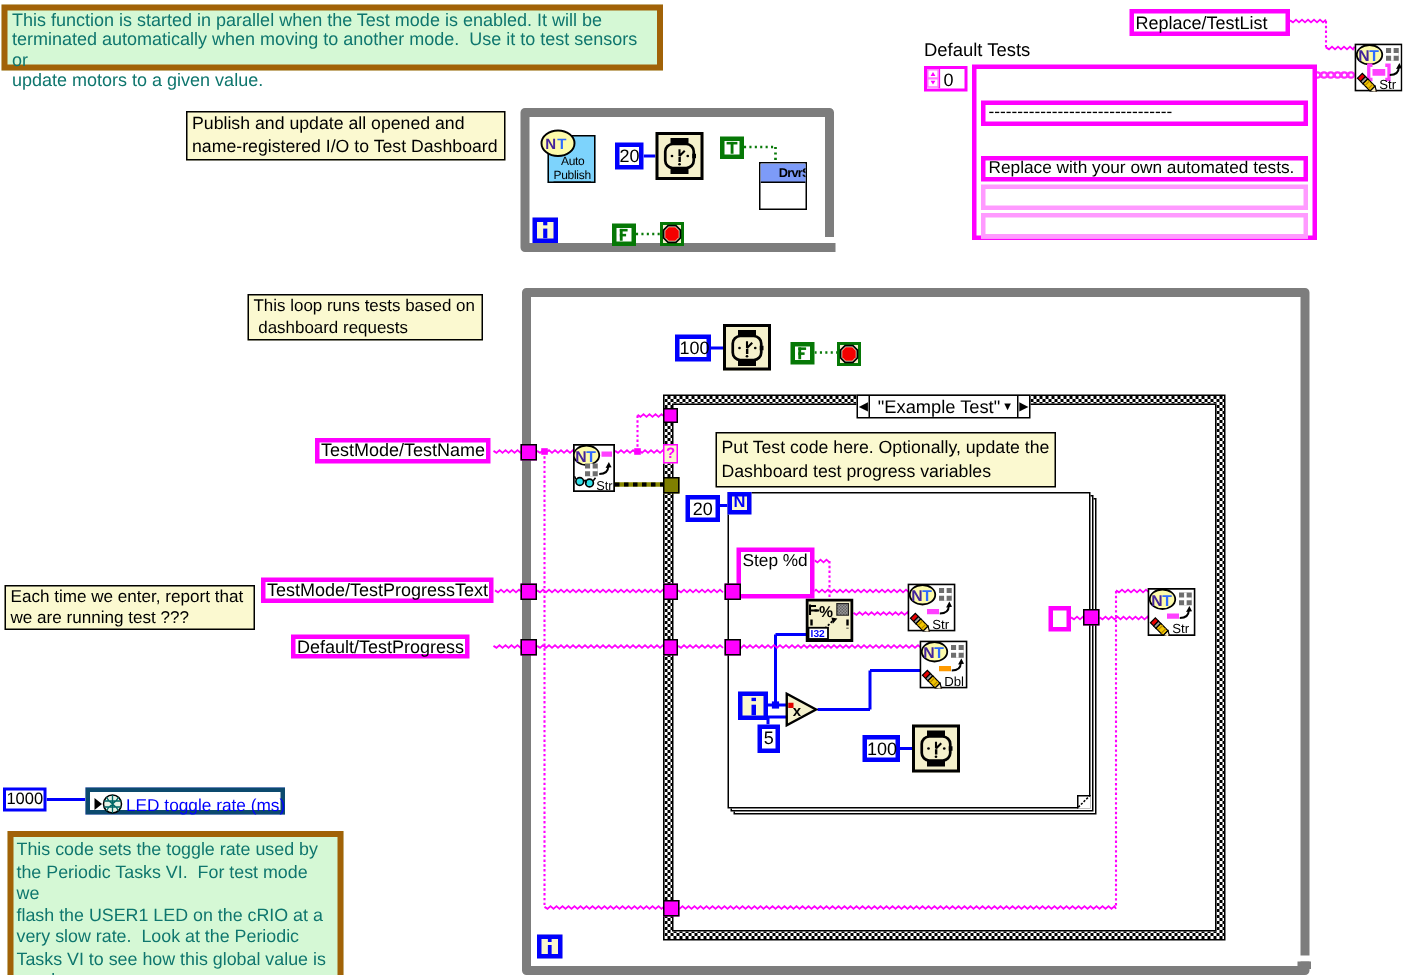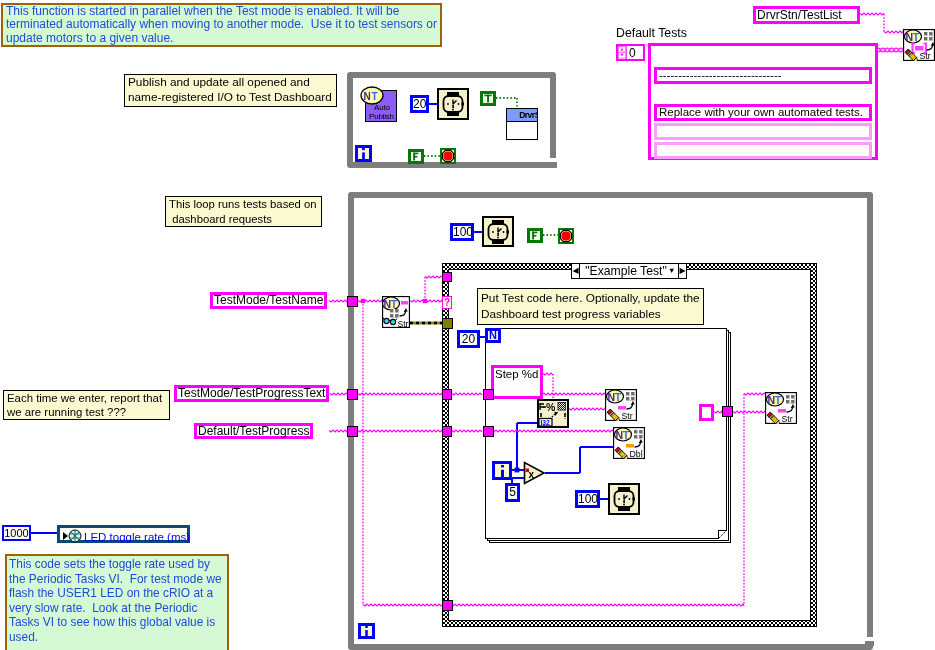--- a/index.html
+++ b/index.html
@@ -1,19 +1,19 @@
 <!DOCTYPE html>
 <html><head>
 <meta charset="utf-8">
 <style>
 html,body{margin:0;padding:0;}
 body{width:935px;height:650px;position:relative;background:#fff;font-family:"Liberation Sans",sans-serif;overflow:hidden;}
 *{box-sizing:border-box;}
 .abs{position:absolute;}
-.grn{background:#d5f8d5;border:2px solid #a16207;color:#1d4ed8;font-size:12px;line-height:13.4px;padding:0px 3px;}
+.grn{background:#d5f8d5;border:4px solid #a16207;color:#0f766e;font-size:12px;line-height:13.4px;padding:0px 3px;}
 .yel{background:#fbf9d0;border:1px solid #000;color:#000;font-size:11.8px;line-height:15px;padding:0 3px;}
 .lbl{background:#fff;border:3px solid #ff00ff;color:#000;font-size:12px;line-height:11px;padding:0 1px;white-space:nowrap;}
 .bluec{background:#fff;border:3px solid #0000fc;color:#000;font-size:12px;text-align:center;white-space:nowrap;}
 .loopb{border:6px solid #7d7d7d;border-radius:3px;}
 .ic{background:#f5f1cc;border:2px solid #000;}
 .term{background:#faf6cf;border:3px solid #0000fc;color:#0000fc;font-weight:bold;text-align:center;}
 .tun{background:#ff00ff;border:1px solid #000;}
 .boolc{width:16px;height:15px;background:#fff;border:3px solid #067806;color:#067806;font-size:9.5px;font-weight:bold;text-align:center;line-height:9px;}
 .stopc{width:16px;height:16px;}
 .ntw,.ntr{width:32px;height:32px;}
@@ -105,21 +105,21 @@
 <div class="abs" style="left:106px;top:0;width:8px;height:14px;border-left:1px solid #000;font-size:8px;line-height:14px;text-align:center;">▶</div>
 <div class="abs" style="left:10px;top:0;width:88px;height:14px;text-align:center;line-height:14px;">"Example Test"</div>
 <div class="abs" style="left:96px;top:0;width:10px;font-size:7.5px;line-height:14px;">▼</div>
 </div>
 
 <div class="abs yel" style="left:477px;top:288px;width:227px;height:37px;padding-top:1px;font-size:11.8px;line-height:16px;">Put Test code here. Optionally, update the<br>Dashboard test progress variables</div>
 
 <div class="abs lbl" style="left:210px;top:292px;height:17px;">TestMode/TestName</div>
 <div class="abs lbl" style="left:174px;top:385px;height:17px;">TestMode/TestProgressText</div>
 <div class="abs lbl" style="left:194px;top:423px;height:16px;">Default/TestProgress</div>
-<div class="abs lbl" style="left:753px;top:6px;width:107px;height:18px;line-height:12px;">DrvrStn/TestList</div>
+<div class="abs lbl" style="left:753px;top:6px;width:107px;height:18px;line-height:12px;">Replace/TestList</div>
 <div class="abs lbl" style="left:491px;top:365px;width:52px;height:34px;line-height:12px;font-size:11.5px;">Step %d</div>
 
 <div class="abs yel" style="left:3px;top:390px;width:167px;height:30px;font-size:11.4px;line-height:14px;">Each time we enter, report that<br>we are running test ???</div>
 
 <div class="abs bluec" style="left:2px;top:525px;width:29px;height:16px;border-width:2px;line-height:12px;font-size:11px;">1000</div>
 <div class="abs" id="ledglobal" style="left:57px;top:525px;width:133px;height:18px;background:#fff;border:1px solid #0000fc;"></div>
 
 <div class="abs grn" style="left:5px;top:554px;width:224px;height:107px;font-size:11.9px;line-height:14.5px;padding:1px 2px;">This code sets the toggle rate used by<br>the Periodic Tasks VI.&nbsp; For test mode we<br>flash the USER1 LED on the cRIO at a<br>very slow rate.&nbsp; Look at the Periodic<br>Tasks VI to see how this global value is<br>used.</div>
 
 <div class="abs" style="left:616px;top:26px;font-size:12.3px;color:#000;">Default Tests</div>
@@ -176,21 +176,21 @@
 <div class="abs tun" style="left:347px;top:426px;width:11px;height:11px;"></div>
 <div class="abs tun" style="left:442px;top:272px;width:10px;height:10px;"></div>
 <div class="abs tun" style="left:442px;top:318px;width:11px;height:11px;background:#7f7f00;"></div>
 <div class="abs tun" style="left:442px;top:389px;width:10px;height:11px;"></div>
 <div class="abs tun" style="left:442px;top:426px;width:10px;height:11px;"></div>
 <div class="abs tun" style="left:442px;top:600px;width:11px;height:11px;"></div>
 <div class="abs tun" style="left:483px;top:389px;width:11px;height:11px;"></div>
 <div class="abs tun" style="left:483px;top:426px;width:11px;height:11px;"></div>
 <div class="abs tun" style="left:722px;top:406px;width:11px;height:11px;"></div>
 
-<div class="abs" id="autopub" style="left:365px;top:90px;width:32px;height:32px;background:#8b5cf6;border:1px solid #000;">
+<div class="abs" id="autopub" style="left:365px;top:90px;width:32px;height:32px;background:#7dd3fc;border:1px solid #000;">
 <div style="position:absolute;left:8px;top:12px;font-size:8px;color:#000;letter-spacing:-0.2px;">Auto</div>
 <div style="position:absolute;left:3px;top:21px;font-size:8px;color:#000;letter-spacing:-0.2px;border-bottom:1px solid #000;">Publish</div>
 </div>
 <svg class="abs" style="left:360px;top:86px;" width="24" height="19" viewBox="0 0 24 19">
     <ellipse cx="12" cy="9.5" rx="11" ry="8.5" fill="#fdfbaa" stroke="#000" stroke-width="1.3"></ellipse>
     <text x="3.5" y="13.5" font-family="Liberation Sans" font-size="10" font-weight="bold" fill="#44249b">N</text>
     <text x="11.5" y="13.5" font-family="Liberation Sans" font-size="10" font-weight="bold" fill="#2e6aff">T</text>
   </svg>
 
 <div class="abs" style="left:506px;top:108px;width:32px;height:32px;background:#fff;border:1px solid #000;overflow:hidden;">

